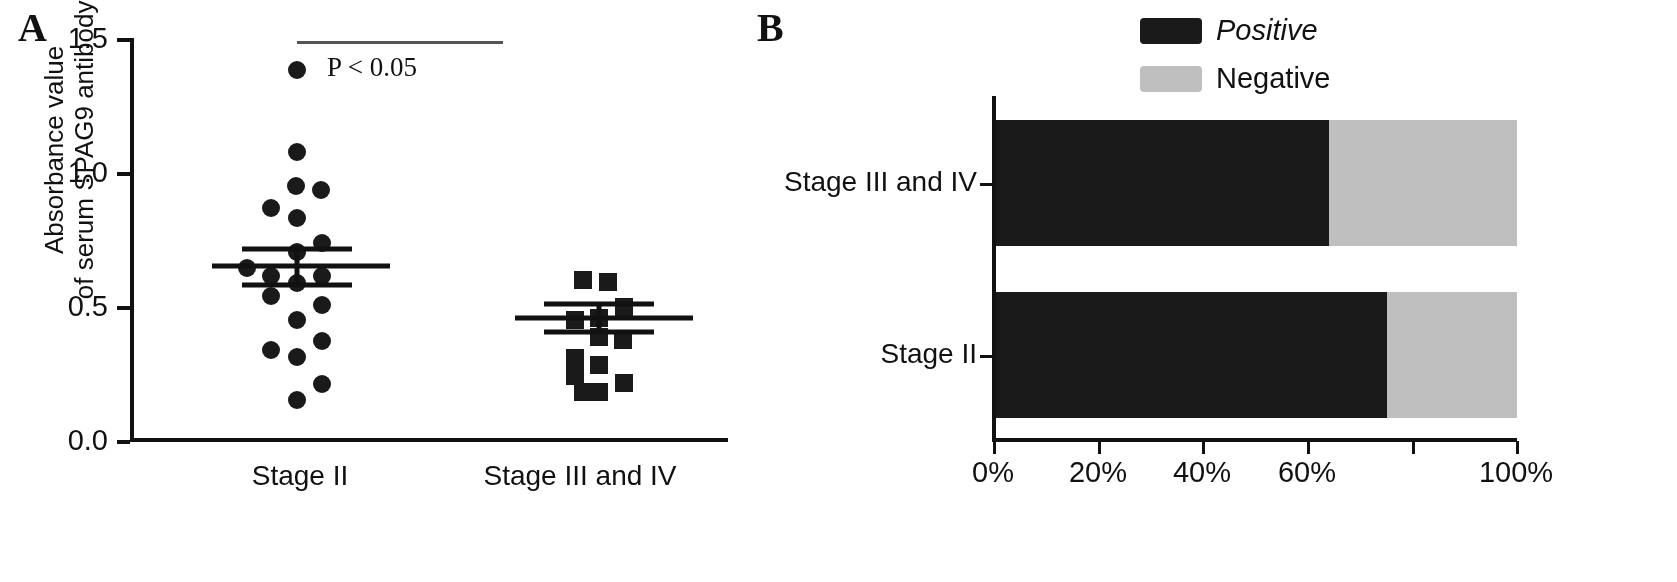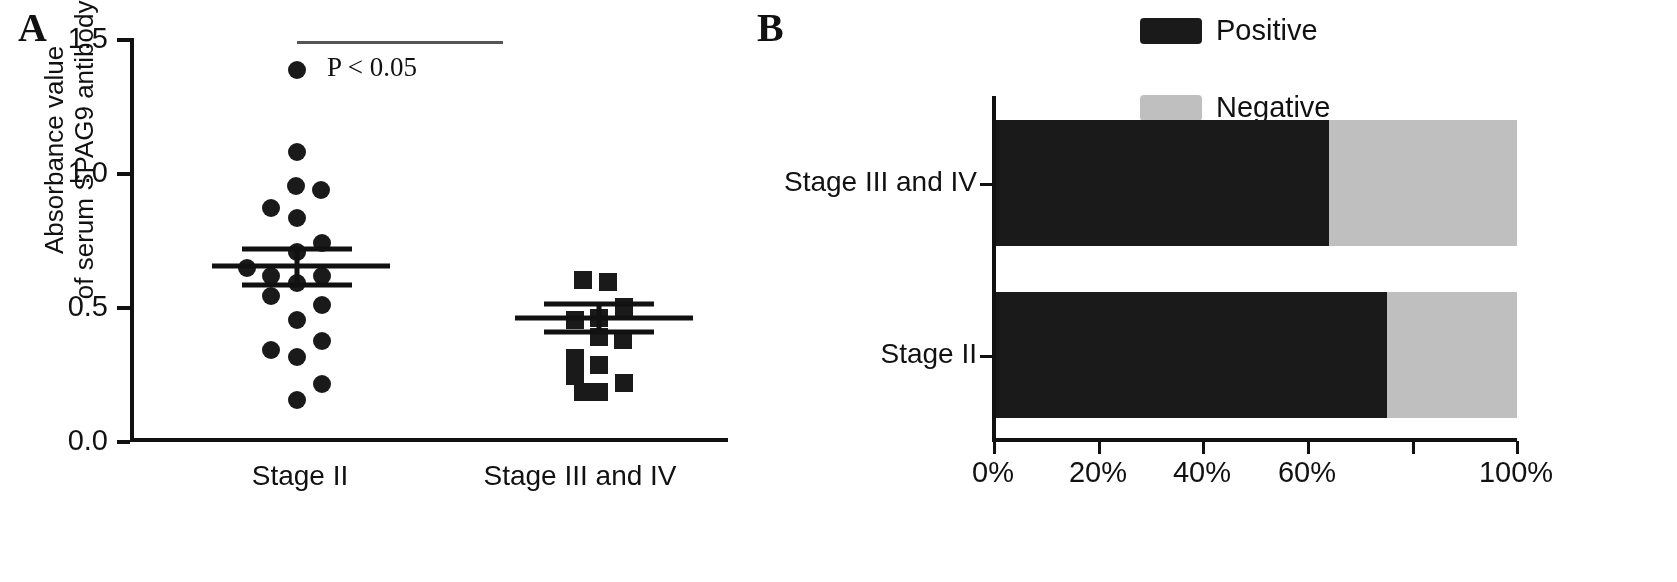--- a/index.html
+++ b/index.html
@@ -133,25 +133,25 @@
 
   <div class="meanline" style="left:515px;top:318px;width:178px;"></div>
   <div class="errline" style="left:599px;top:304px;width:110px;"></div>
   <div class="errline" style="left:599px;top:332px;width:110px;"></div>
   <div class="errvert" style="left:599px;top:304px;height:28px;"></div>
 </div>
 
 <div id="panel-b">
   <div class="panel-letter" id="panel-b-letter" style="left:17px;top:8px;">B</div>
 
-  <div class="legend-row" style="left:400px;top:14px;">
+  <div class="legend-row" style="left:400px;top:14px;font-style:italic;">
     <div class="legend-swatch" style="background:#1a1a1a"></div>
     <div class="legend-text">Positive</div>
   </div>
-  <div class="legend-row" style="left:400px;top:62px;margin-top:29px;">
+  <div class="legend-row" style="left:400px;top:62px;">
     <div class="legend-swatch" style="background:#bfbfbf"></div>
     <div class="legend-text">Negative</div>
   </div>
 
   <div class="b-axis" id="b-yaxis"></div>
   <div class="b-axis" id="b-xaxis"></div>
 
   <div class="b-xtick" style="left:253px"></div>
   <div class="b-xticklabel" style="left:193px">0%</div>
   <div class="b-xtick" style="left:358px"></div>

